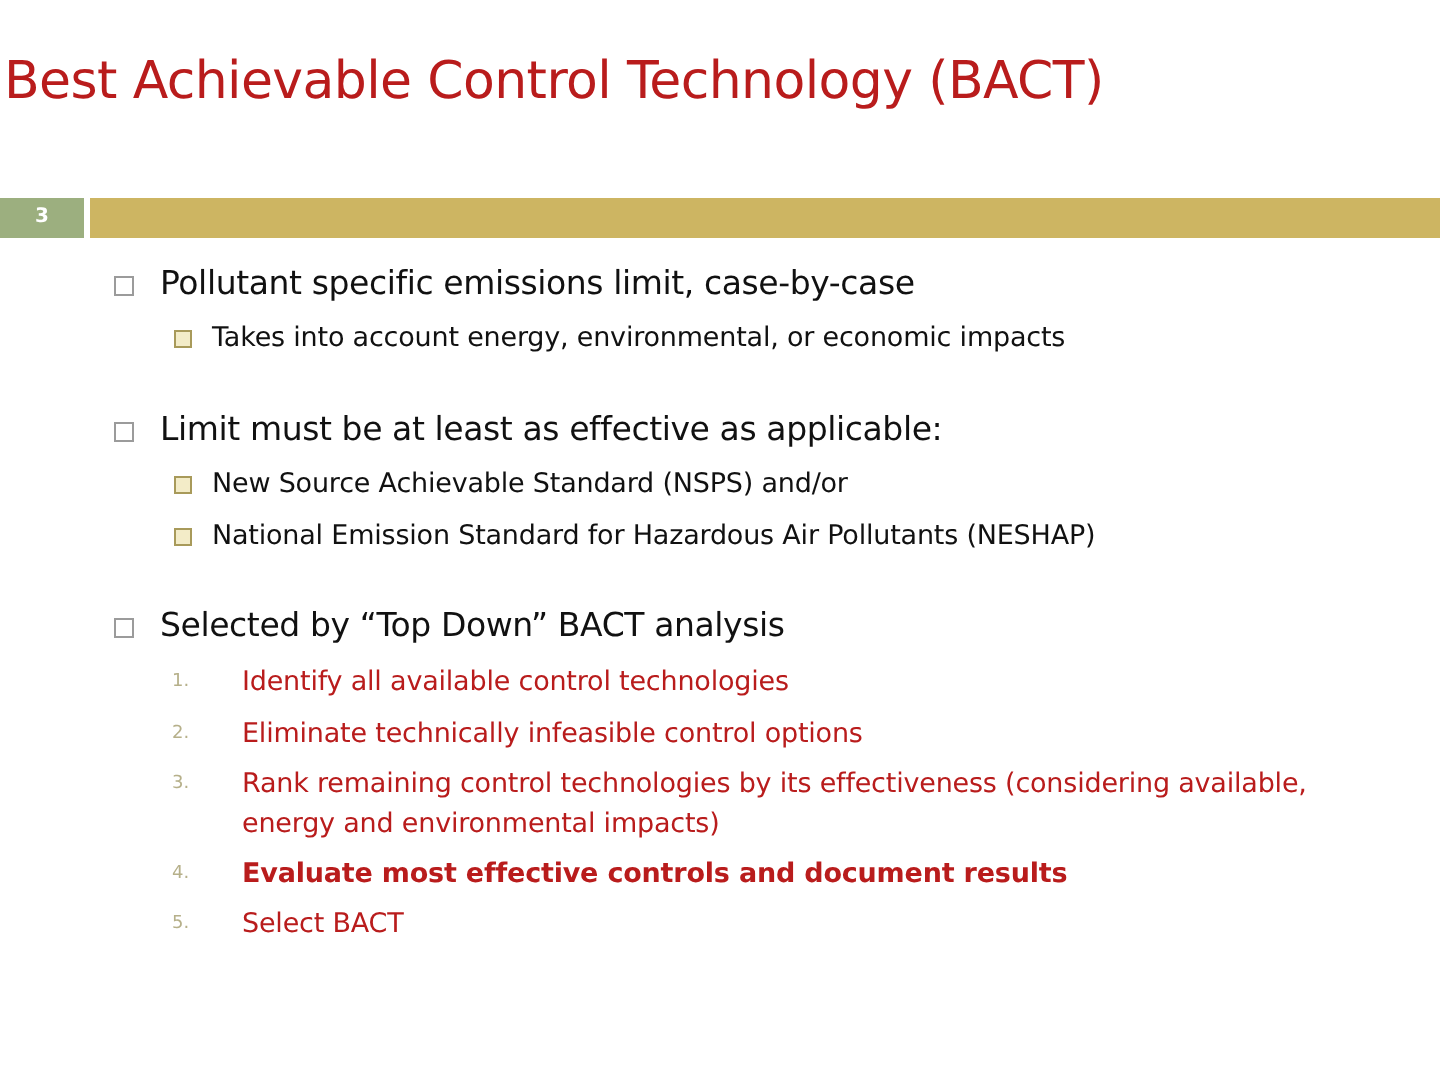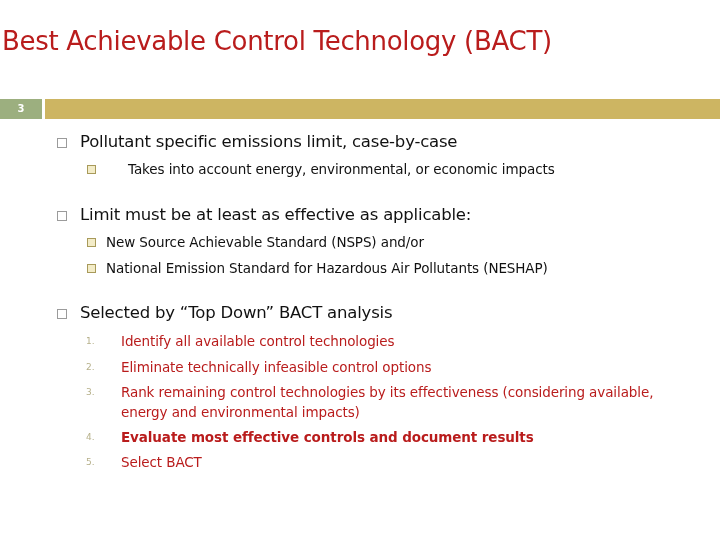--- a/index.html
+++ b/index.html
@@ -50,21 +50,21 @@
 </div>
 
 <div class="slide-num">3</div>
 <div class="title-bar"></div>
 
 <div class="content">
 
   <span class="l1-bullet" style="top:138px;"></span>
   <div class="l1" style="top:131px;">Pollutant specific emissions limit, case-by-case</div>
   <span class="l2-bullet" style="top:165px;"></span>
-  <div class="l2" style="top:159px;margin-left:22px;">Takes into account energy, environmental, or economic impacts</div>
+  <div class="l2" style="top:159px;">Takes into account energy, environmental, or economic impacts</div>
 
   <span class="l1-bullet" style="top:211px;"></span>
   <div class="l1" style="top:204px;">Limit must be at least as effective as applicable:</div>
   <span class="l2-bullet" style="top:238px;"></span>
   <div class="l2" style="top:232px;">New Source Achievable Standard (NSPS) and/or</div>
   <span class="l2-bullet" style="top:264px;"></span>
   <div class="l2" style="top:258px;">National Emission Standard for Hazardous Air Pollutants (NESHAP)</div>
 
   <span class="l1-bullet" style="top:309px;"></span>
   <div class="l1" style="top:302px;">Selected by “Top Down” BACT analysis</div>

